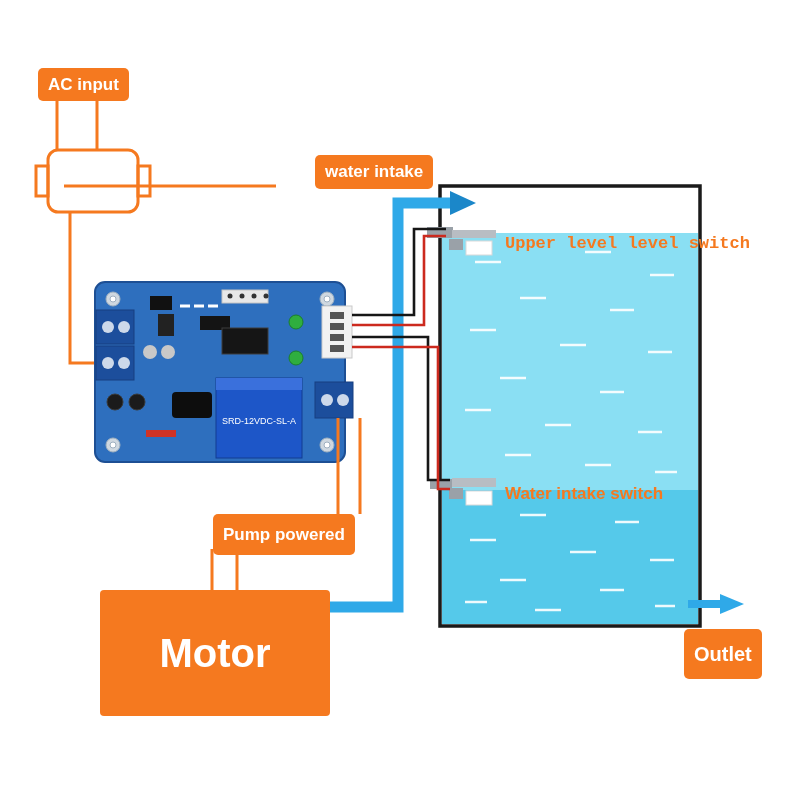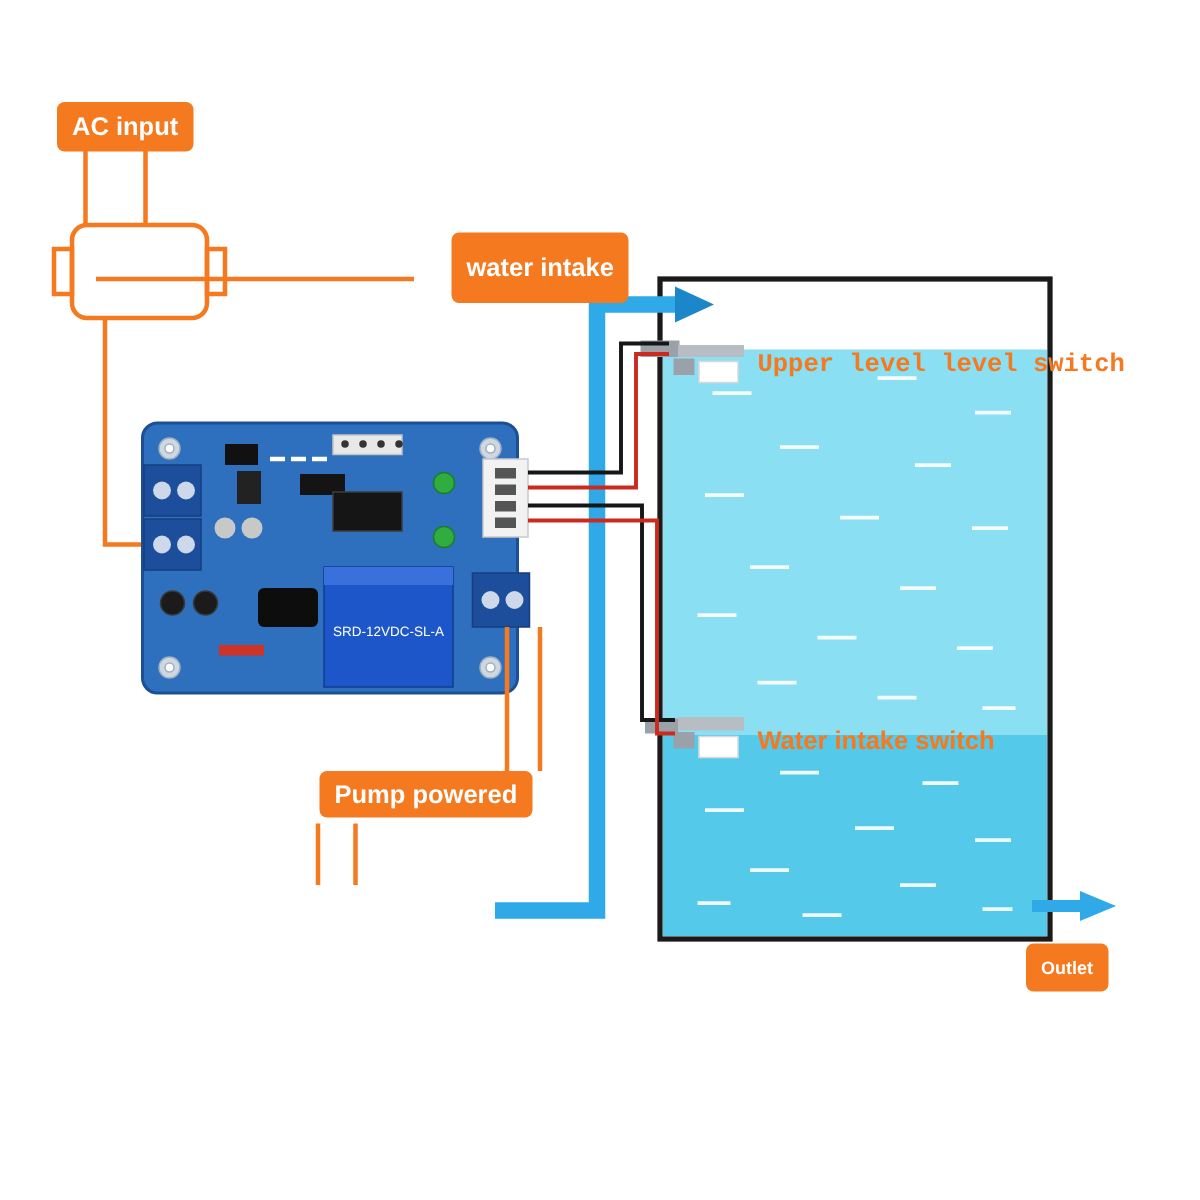--- a/index.html
+++ b/index.html
@@ -154,30 +154,33 @@
     <g>
       <path class="stroke-accent" d="M338 418 V514 M360 418 V514"></path>
       <path class="stroke-accent" d="M212 549 V590 M237 549 V590"></path>
     </g>
   </svg>
 
   <div class="tag" style="left:38px;top:68px;height:33px;">
     <span>AC input</span>
   </div>
 
-  <div class="tag" style="left:301px;top:155px;height:47px;">
+  <div class="tag" style="left:315px;top:155px;height:34px;">
     <span>water intake</span>
   </div>
 
   <div class="water-label" style="left:505px;top:234px;font-family:Liberation Mono, monospace;">Upper level level switch</div>
 
   <div class="water-label" style="left:505px;top:484px;">Water intake switch</div>
 
-  <div class="tag" style="left:213px;top:514px;height:31px;">
+  <div class="tag" style="left:213px;top:514px;height:41px;">
     <span>Pump powered</span>
   </div>
 
+  <div class="motor">
+    <span>Motor</span>
+  </div>
 
-  <div class="tag" style="left:684px;top:629px;height:32px;font-size:12px;">
+  <div class="tag" style="left:684px;top:629px;height:50px;font-size:20px;">
     <span>Outlet</span>
   </div>
 
 </div>
 
 </body></html>

